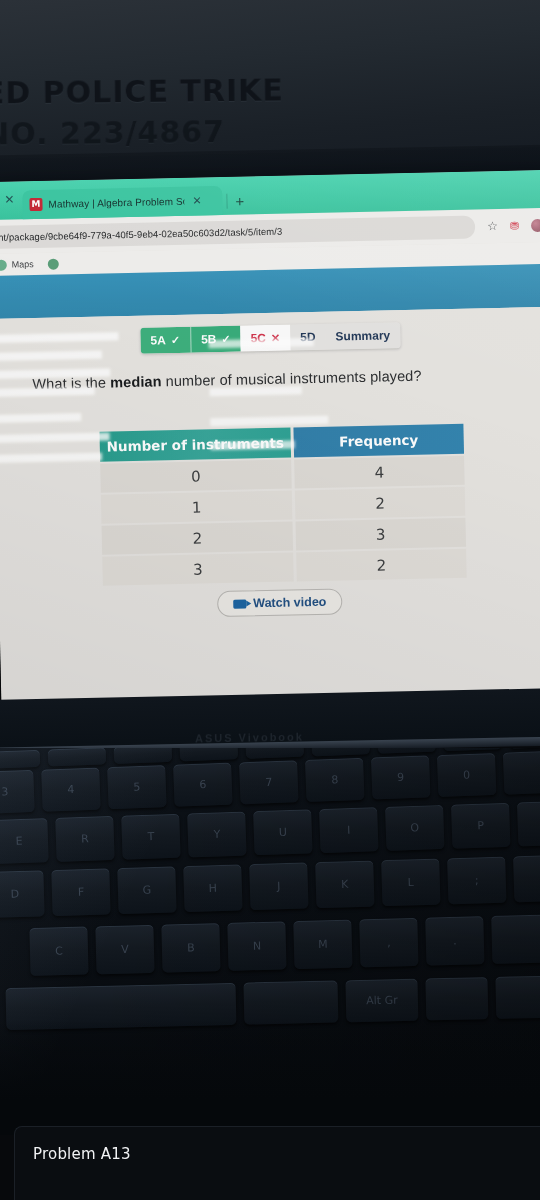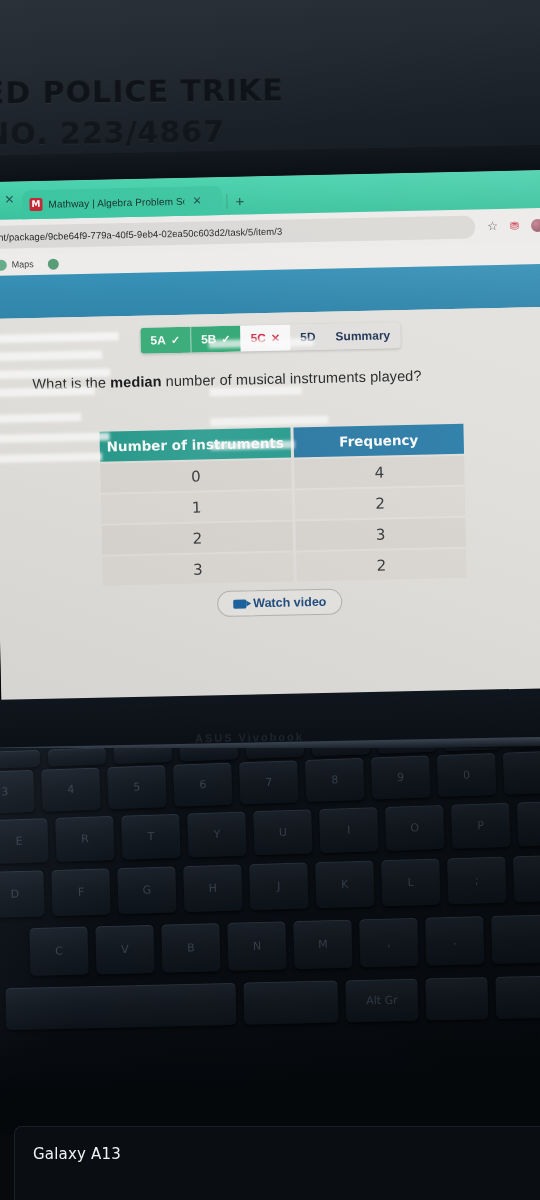--- a/index.html
+++ b/index.html
@@ -541,15 +541,15 @@
       <div class="key" style="width:62px;height:42px"></div>
       <div class="key" style="width:62px;height:42px"></div>
     </div>
 
     <div class="kb-shine"></div>
   </div>
 
   <div class="deck-shadow"></div>
 
   <div class="phone-plate"></div>
-  <div class="galaxy">Galaxy A13</div>
+  <div class="galaxy">Problem A13</div>
 
 </div>
 
 </body></html>

